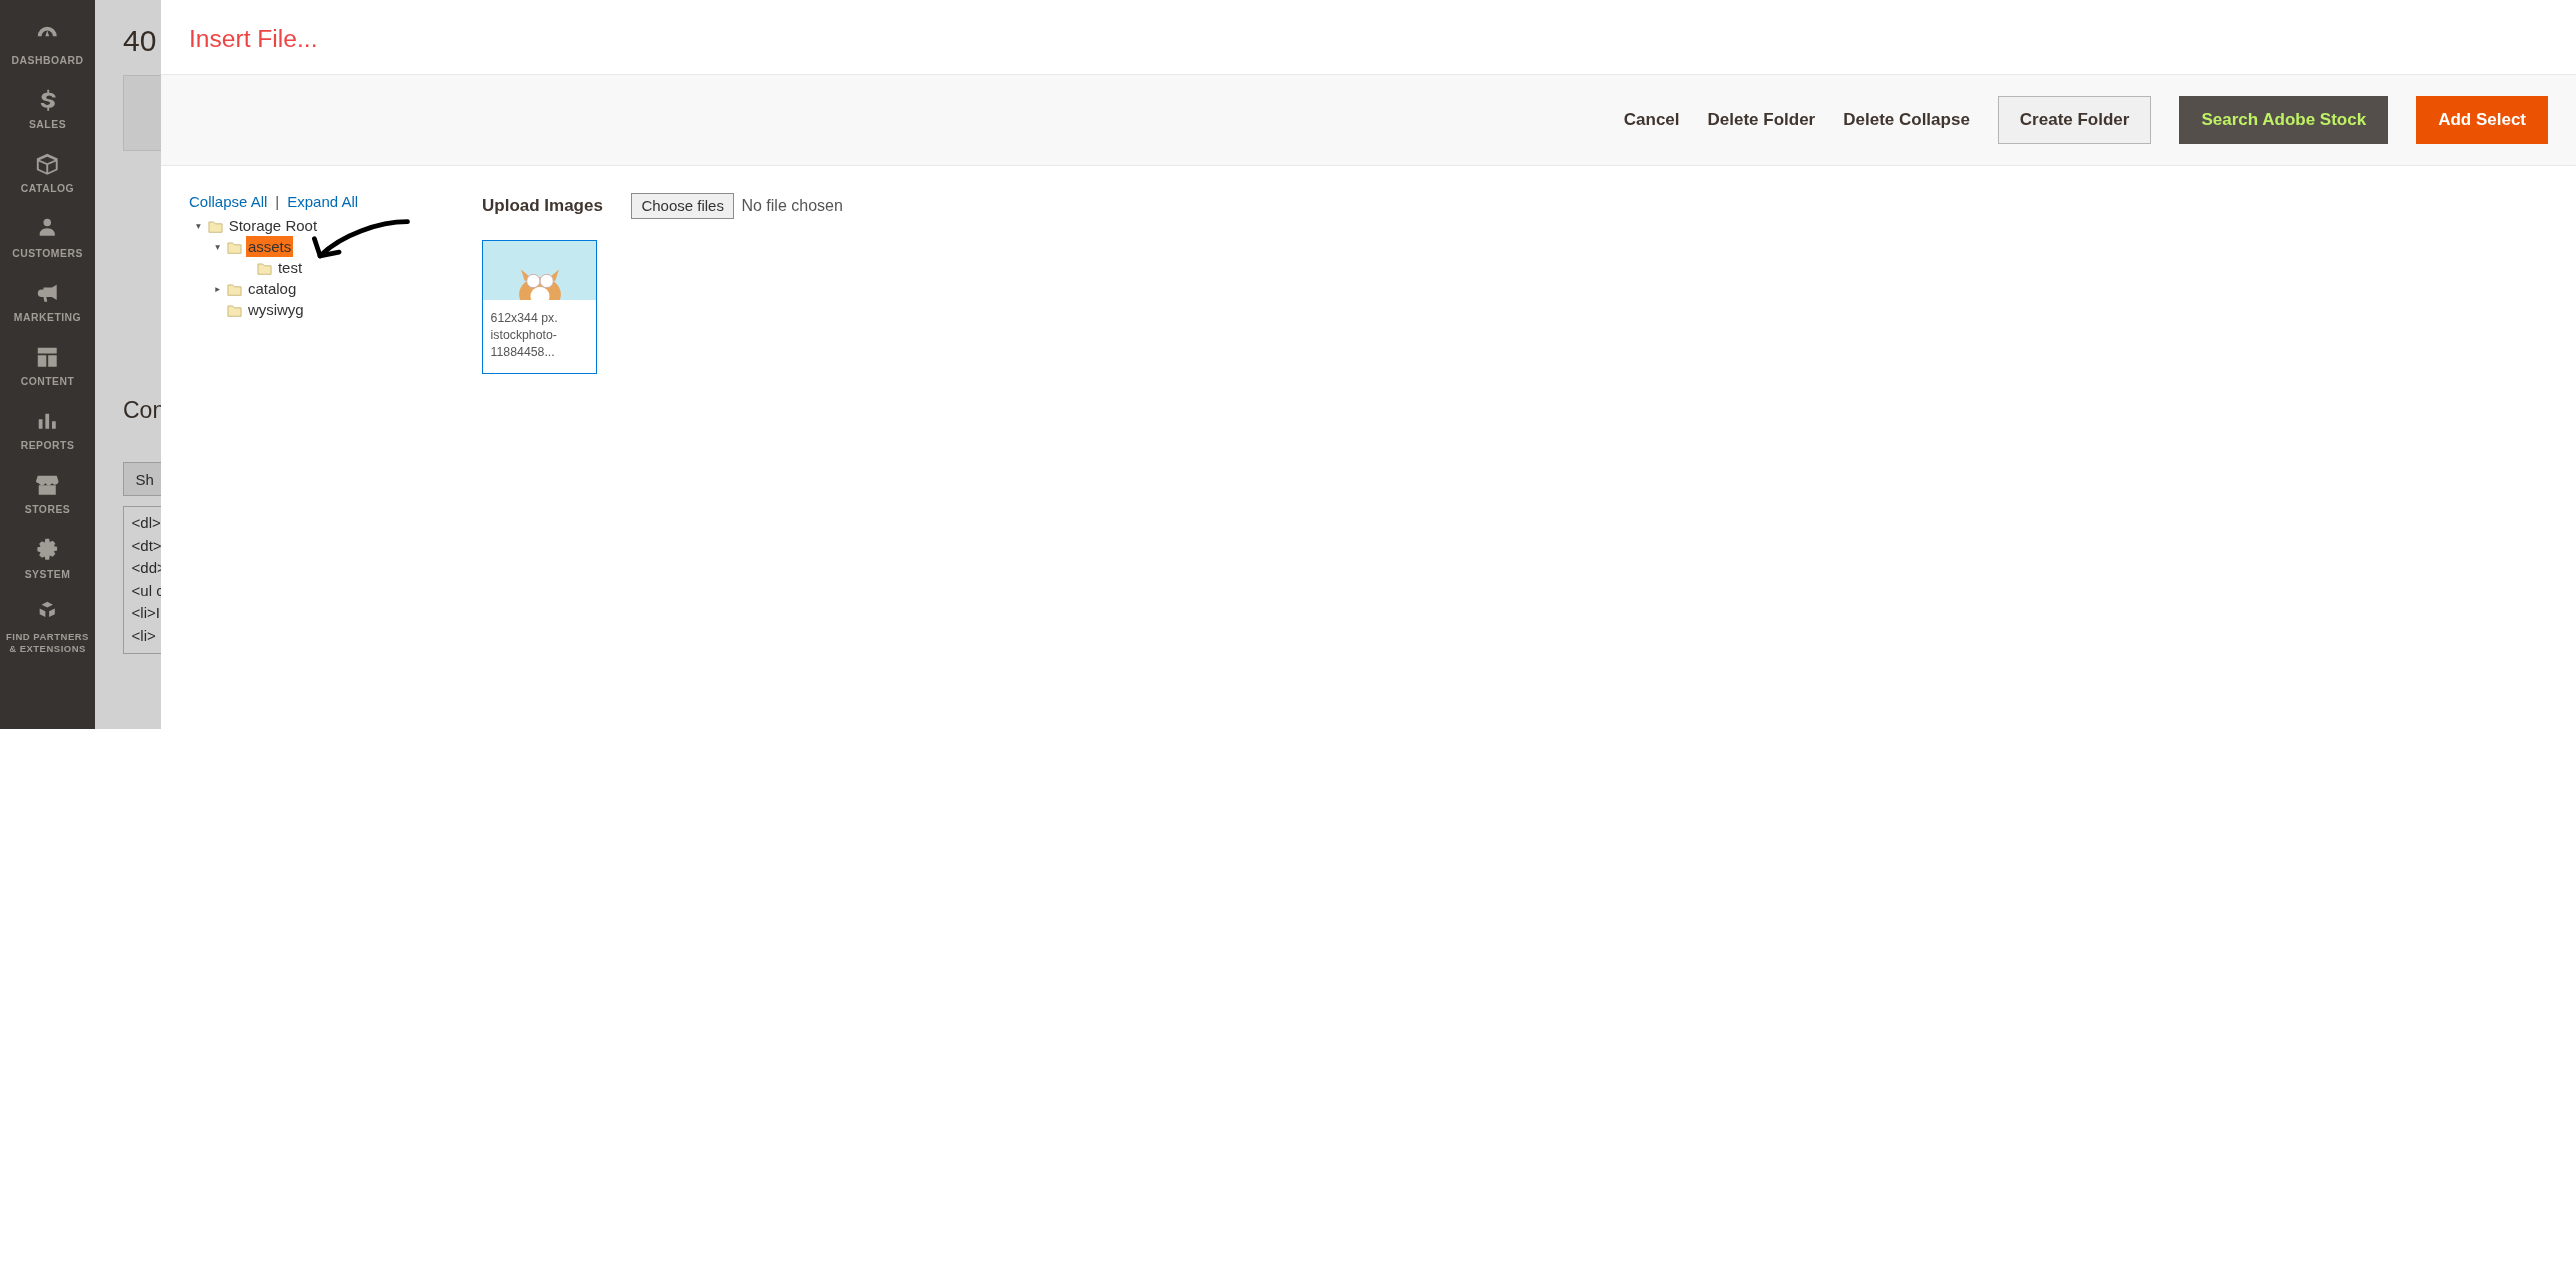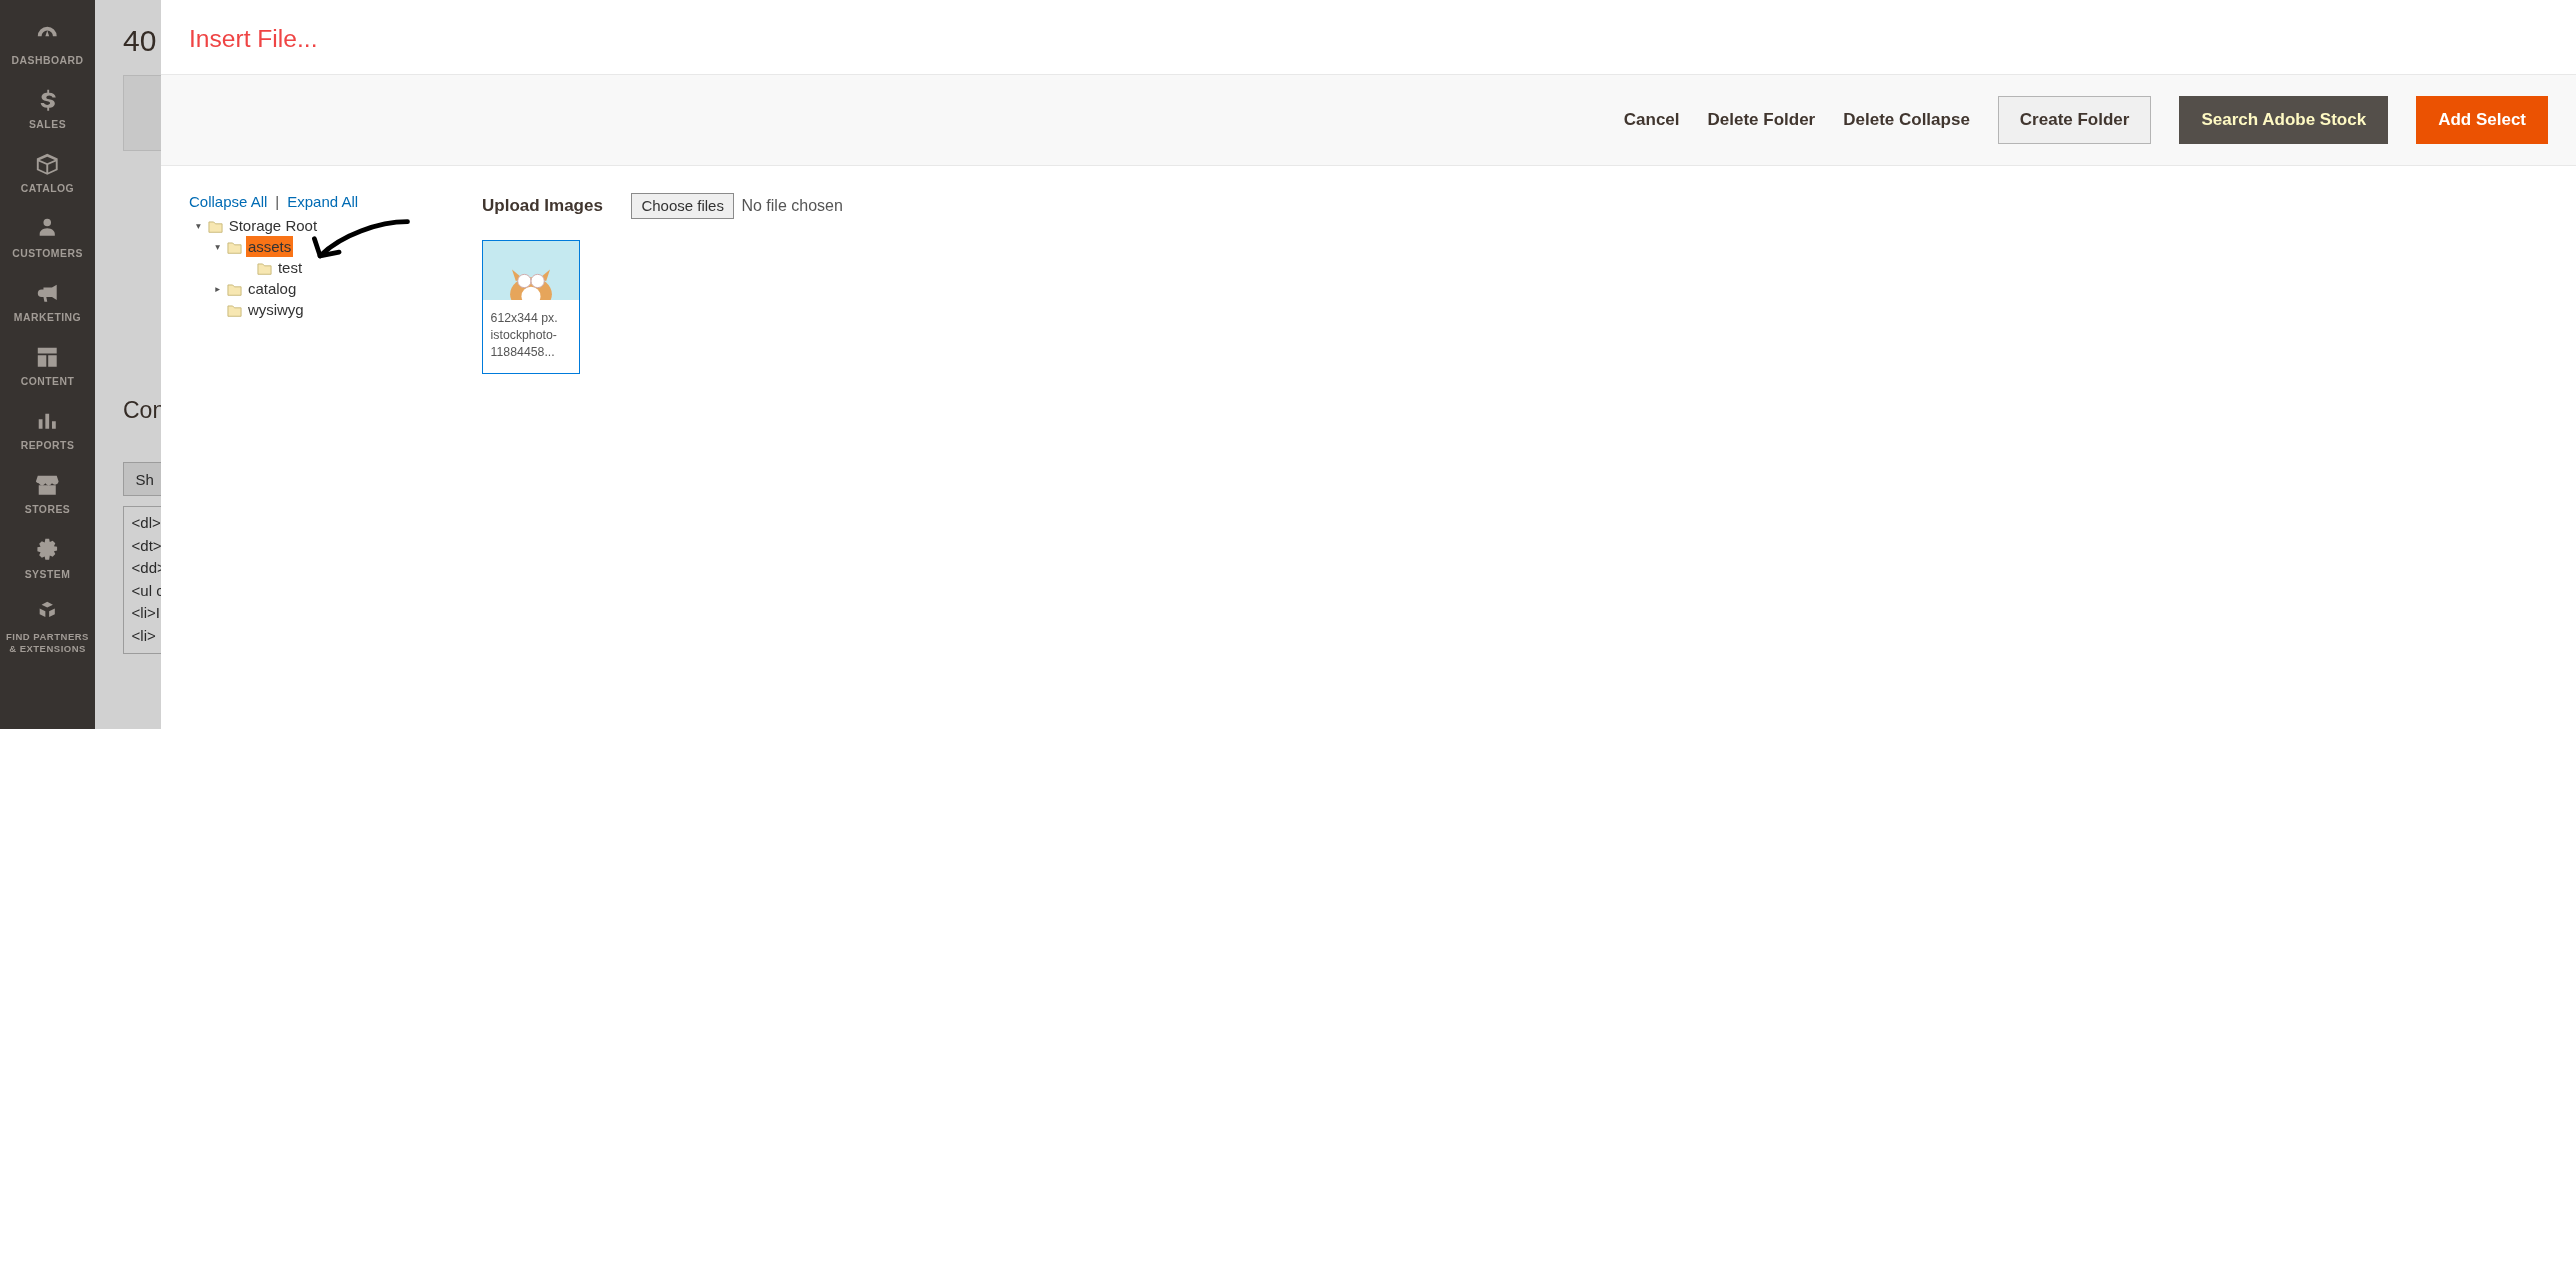--- a/index.html
+++ b/index.html
@@ -25,21 +25,21 @@
   
   .dimmer { position:absolute; left:95px; top:0; right:0; height:100%; background:rgba(0,0,0,.18); }
 
   
   .modal { position:absolute; top:0; right:0; left:161px; height:100%; background:#fff; display:flex; flex-direction:column; }
   .modal-title { font-size:24.6px; color:#ef4444; font-weight:400; padding:24.6px 28px 21px; }
   .toolbar { background:#f8f8f8; border-top:0.9px solid #e8e8e8; border-bottom:0.9px solid #e8e8e8; padding:21px 28px; display:flex; justify-content:flex-end; align-items:center; gap:28px; }
   .toolbar .txtbtn { font-size:17px; font-weight:600; color:#41362f; cursor:pointer; }
   .toolbar .boxbtn { font-size:17px; font-weight:600; padding:13.3px 21px; border:0.9px solid #b5b5b5; cursor:pointer; }
   .toolbar .boxbtn.light { background:#f0f0f0; color:#41362f; }
-  .toolbar .boxbtn.dark  { background:#544f4a; color:#fef9c3; border-color:#544f4a; }
+  .toolbar .boxbtn.dark  { background:#544f4a; color:#bef264; border-color:#544f4a; }
   .toolbar .boxbtn.orange{ background:#eb5202; color:#ffffff; border-color:#eb5202; }
 
   .modal-body { display:flex; flex:1; padding:26.5px 28px; gap:47px; position:relative; }
 
   
   .tree-col { width:246px; font-size:15px; color:#333; }
   .tree-links a { color:#006bb4; text-decoration:none; cursor:pointer; }
   .tree-links .sep { color:#555; margin:0 3.8px; }
   .tree { margin-top:5.7px; }
   .tree-row { display:flex; align-items:center; gap:3.8px; line-height:21px; white-space:nowrap; }
@@ -54,21 +54,21 @@
   
   .anno-arrow { position:absolute; left:303px; top:216px; pointer-events:none; }
 
   
   .content-col { flex:1; }
   .upload-row { display:flex; align-items:center; gap:28px; font-size:17px; margin-bottom:21px; }
   .upload-row .lbl { font-weight:600; color:#41362f; }
   .choose-files { border:0.9px solid #8b8b8b; background:#efefef; padding:3.8px 9.5px; font-size:15px; cursor:pointer; }
   .nofile { color:#555; font-size:16px; margin-left:-21px;text-align:center; }
 
-  .thumb { width:98px; border:1.9px solid #007bdb; background:#fff; cursor:pointer; }
+  .thumb { width:115px; border:1.9px solid #007bdb; background:#fff; cursor:pointer; }
   .thumb .img { height:59px; background:#c5e9f0; display:flex; align-items:flex-end; justify-content:center; overflow:hidden; }
   .thumb .meta { padding:9.5px 7.6px 11.4px; font-size:12.3px; color:#555; line-height:1.4; }
 </style>
 </head>
 <body>
 
 <svg width="0" height="0" style="position:absolute">
   <defs>
     <g id="ico-gauge">
         <path d="M14 4a10 10 0 0 0-10 10h4a6 6 0 1 1 12 0h4A10 10 0 0 0 14 4zm0 4l-2 6h4z"></path>

